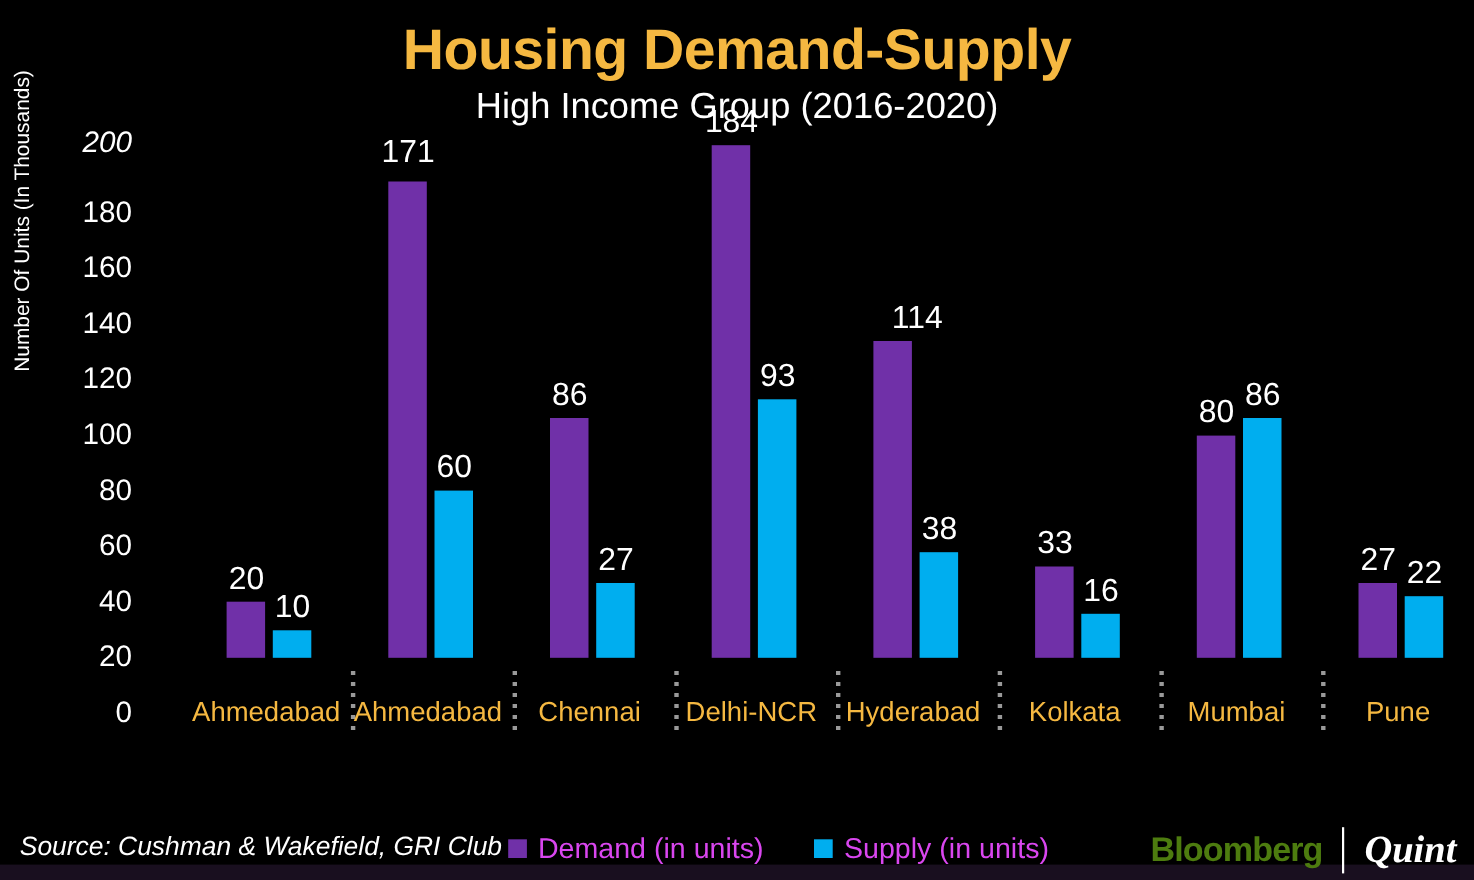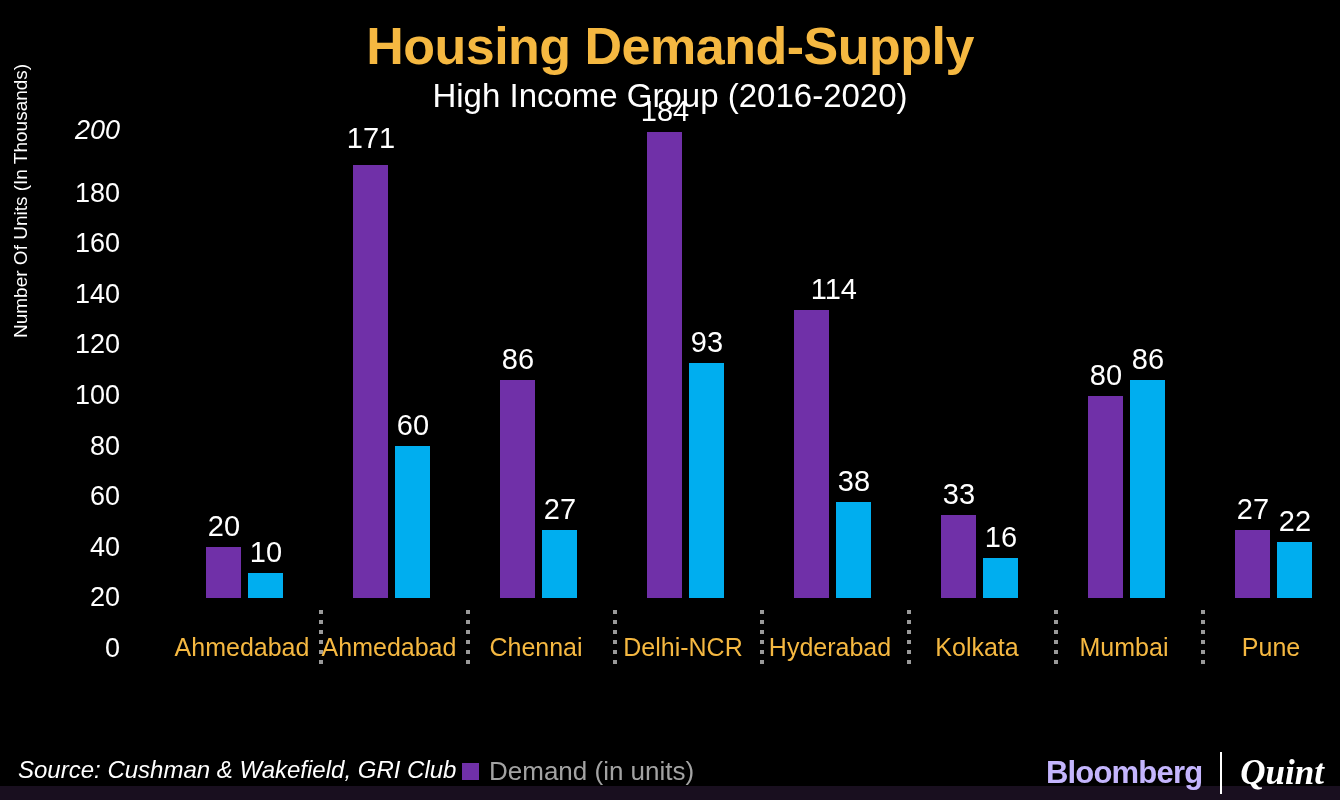--- a/index.html
+++ b/index.html
@@ -182,36 +182,36 @@
   }
   .legend-swatch {
     width: 17px;
     height: 17px;
     display: inline-block;
   }
   .legend-swatch.demand { background: #7030a8; }
   .legend-swatch.supply { background: #00aeef; }
   .legend-text {
     font-size: 26px;
-    color: #a3a3a3;
+    color: #d946ef;
     white-space: nowrap;
   }
 
   #brand {
     position: absolute;
     right: 16px;
     top: 22px;
     display: flex;
     align-items: center;
     gap: 18px;
   }
   #brand-bloomberg {
     font-size: 31px;
     font-weight: bold;
-    color: #c4b5fd;
+    color: #4d7c0f;
     letter-spacing: -0.8px;
   }
   #brand-divider {
     width: 2px;
     height: 42px;
     background: #ffffff;
   }
   #brand-quint {
     font-family: "Liberation Serif", serif;
     font-size: 35px;
@@ -333,20 +333,24 @@
 <div id="footer">
   <div id="footer-band"></div>
 
   <div id="source-text">Source: Cushman &amp; Wakefield, GRI Club</div>
 
   <div id="legend">
     <div class="legend-item">
       <span class="legend-swatch demand"></span>
       <span class="legend-text">Demand (in units)</span>
     </div>
+    <div class="legend-item">
+      <span class="legend-swatch supply"></span>
+      <span class="legend-text">Supply (in units)</span>
+    </div>
   </div>
 
   <div id="brand">
     <span id="brand-bloomberg">Bloomberg</span>
     <span id="brand-divider"></span>
     <span id="brand-quint">Quint</span>
   </div>
 </div>
 
 </body></html>

